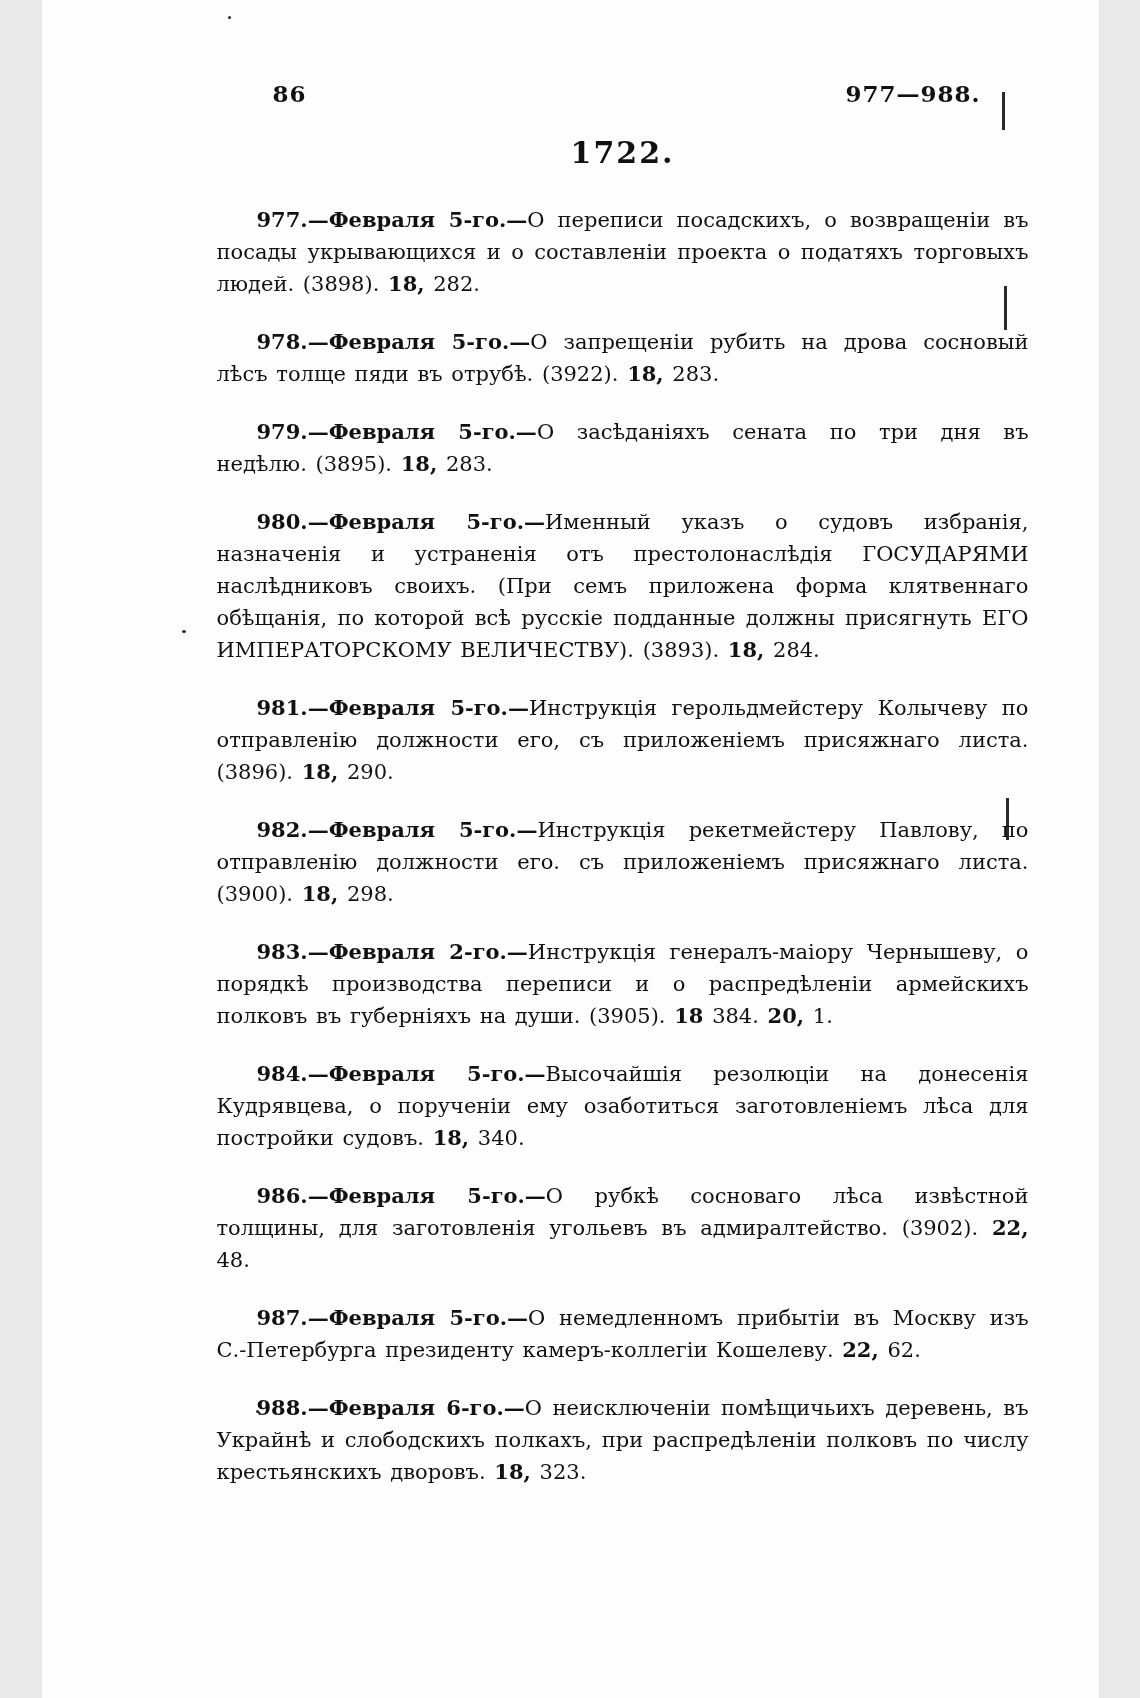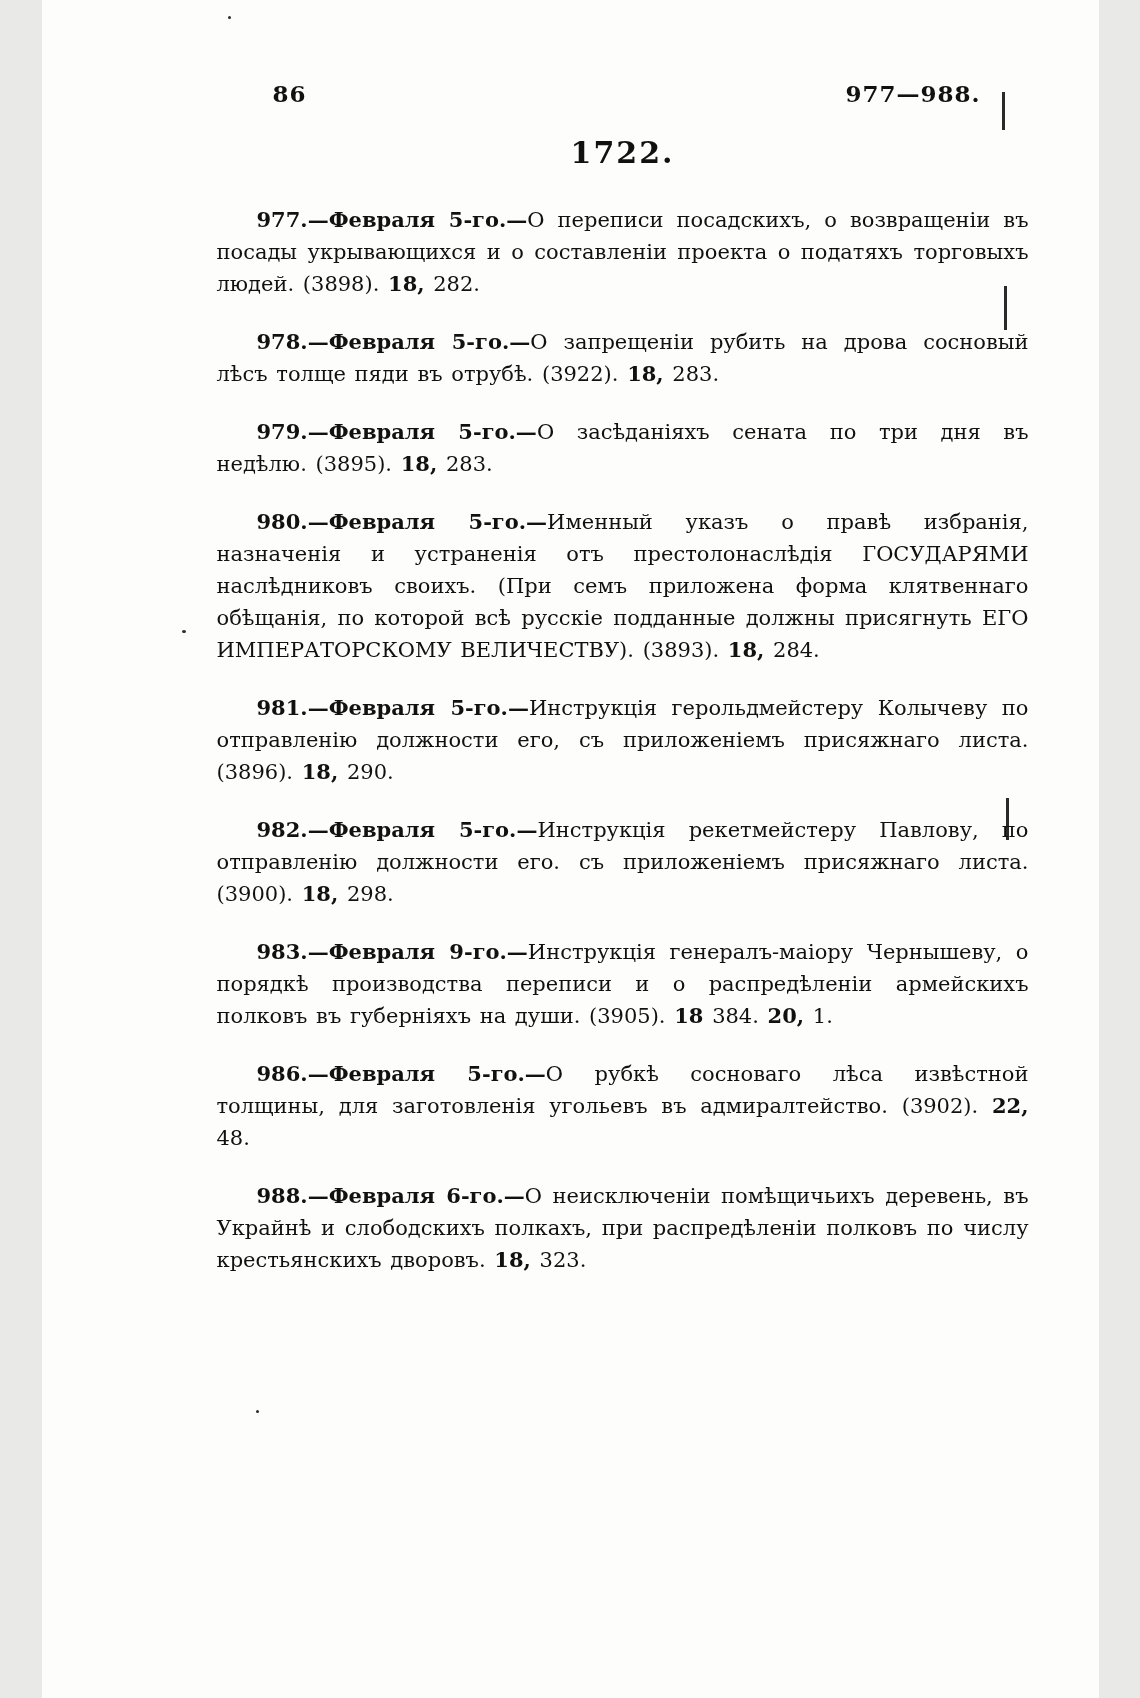--- a/index.html
+++ b/index.html
@@ -81,22 +81,24 @@
       <span>86</span>
       <span>977—988.</span>
     </div>
 
     <div class="year-heading">1722.</div>
 
     <div id="entries">
         <p class="entry"><b>977.—Февраля 5-го.—</b><span>О переписи посадскихъ, о возвращеніи въ посады укрывающихся и о составленіи проекта о податяхъ торговыхъ людей. </span><span>(3898). </span><b>18,</b><span> 282.</span></p>
         <p class="entry"><b>978.—Февраля 5-го.—</b><span>О запрещеніи рубить на дрова сосновый лѣсъ толще пяди въ отрубѣ. </span><span>(3922). </span><b>18,</b><span> 283.</span></p>
         <p class="entry"><b>979.—Февраля 5-го.—</b><span>О засѣданіяхъ сената по три дня въ недѣлю. </span><span>(3895). </span><b>18,</b><span> 283.</span></p>
-        <p class="entry"><b>980.—Февраля 5-го.—</b><span>Именный указъ о правѣ избранія, назначенія и устраненія отъ престолонаслѣдія ГОСУДАРЯМИ наслѣдниковъ своихъ. (При семъ приложена форма клятвеннаго обѣщанія, по которой всѣ русскіе подданные должны присягнуть ЕГО ИМПЕРАТОРСКОМУ ВЕЛИЧЕСТВУ). </span><span>(3893). </span><b>18,</b><span> 284.</span></p>
+        <p class="entry"><b>980.—Февраля 5-го.—</b><span>Именный указъ о судовъ избранія, назначенія и устраненія отъ престолонаслѣдія ГОСУДАРЯМИ наслѣдниковъ своихъ. (При семъ приложена форма клятвеннаго обѣщанія, по которой всѣ русскіе подданные должны присягнуть ЕГО ИМПЕРАТОРСКОМУ ВЕЛИЧЕСТВУ). </span><span>(3893). </span><b>18,</b><span> 284.</span></p>
         <p class="entry"><b>981.—Февраля 5-го.—</b><span>Инструкція герольдмейстеру Колычеву по отправленію должности его, съ приложеніемъ присяжнаго листа. </span><span>(3896). </span><b>18,</b><span> 290.</span></p>
         <p class="entry"><b>982.—Февраля 5-го.—</b><span>Инструкція рекетмейстеру Павлову, по отправленію должности его. съ приложеніемъ присяжнаго листа. </span><span>(3900). </span><b>18,</b><span> 298.</span></p>
-        <p class="entry"><b>983.—Февраля 9-го.—</b><span>Инструкція генералъ-маіору Чернышеву, о порядкѣ производства переписи и о распредѣленіи армейскихъ полковъ въ губерніяхъ на души. </span><span>(3905). </span><b>18</b><span> 384. </span><b>20,</b><span> 1.</span></p>
+        <p class="entry"><b>983.—Февраля 2-го.—</b><span>Инструкція генералъ-маіору Чернышеву, о порядкѣ производства переписи и о распредѣленіи армейскихъ полковъ въ губерніяхъ на души. </span><span>(3905). </span><b>18</b><span> 384. </span><b>20,</b><span> 1.</span></p>
+        <p class="entry"><b>984.—Февраля 5-го.—</b><span>Высочайшія резолюціи на донесенія Кудрявцева, о порученіи ему озаботиться заготовленіемъ лѣса для постройки судовъ. </span><b>18,</b><span> 340.</span></p>
         <p class="entry"><b>986.—Февраля 5-го.—</b><span>О рубкѣ сосноваго лѣса извѣстной толщины, для заготовленія угольевъ въ адмиралтейство. </span><span>(3902). </span><b>22,</b><span> 48.</span></p>
+        <p class="entry"><b>987.—Февраля 5-го.—</b><span>О немедленномъ прибытіи въ Москву изъ С.-Петербурга президенту камеръ-коллегіи Кошелеву. </span><b>22,</b><span> 62.</span></p>
         <p class="entry"><b>988.—Февраля 6-го.—</b><span>О неисключеніи помѣщичьихъ деревень, въ Украйнѣ и слободскихъ полкахъ, при распредѣленіи полковъ по числу крестьянскихъ дворовъ. </span><b>18,</b><span> 323.</span></p>
       </div>
 
   </div>
 </div>
 
 </body></html>

